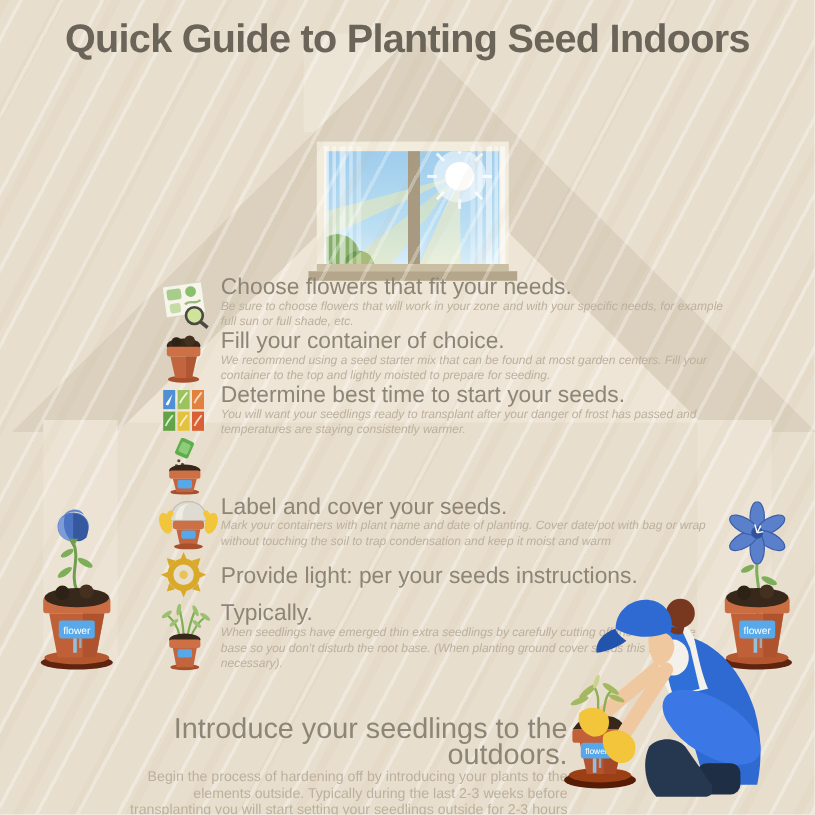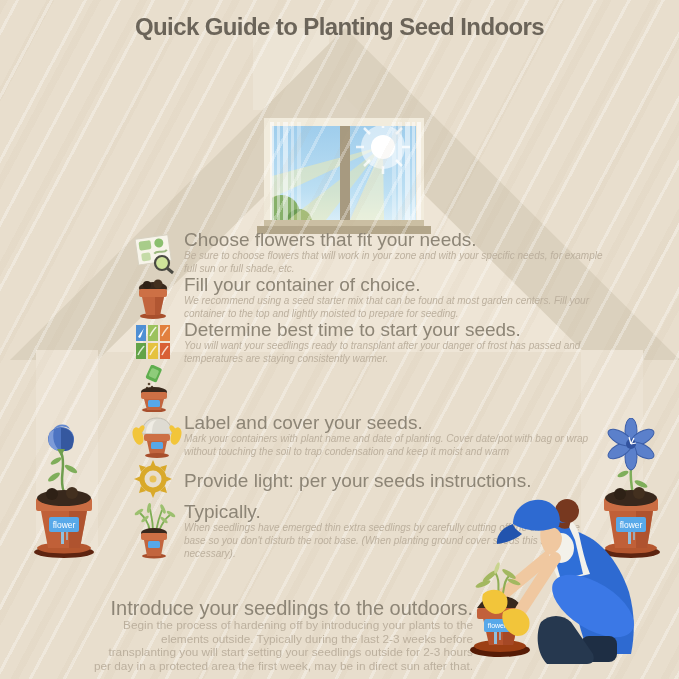--- a/index.html
+++ b/index.html
@@ -4,29 +4,29 @@
 <style>
   html,body{margin:0;padding:0}
   body{font-family:"Liberation Sans",sans-serif}
   .canvas{position:relative;width:679px;height:679px;overflow:hidden;background:var(--background,#e8decd)}
   .stripes{position:absolute;inset:0;z-index:2;pointer-events:none;
     background:
       repeating-linear-gradient(118deg, rgba(255,255,255,0) 0 14px, rgba(255,255,255,.30) 14px 17px, rgba(255,255,255,0) 17px 30px),
       repeating-linear-gradient(118deg, rgba(190,170,140,.07) 0 7px, rgba(190,170,140,0) 7px 41px);}
   .house-svg{position:absolute;left:0;top:0;z-index:1}
   .page-title{position:absolute;top:13px;left:0;width:100%;z-index:3;text-align:center;
-    font-size:24px;font-weight:bold;letter-spacing:-.6px;color:var(--title-text,#6b6459)}
+    font-size:33px;font-weight:bold;letter-spacing:-.6px;color:var(--title-text,#6b6459)}
   .steps{position:absolute;left:132px;top:230px;width:478px;z-index:3}
   .step{display:flex;align-items:center}
   .step-icon{width:52px;flex:0 0 52px;display:flex;justify-content:flex-start}
   .step-text{flex:1}
   .step-title{font-size:19px;line-height:19px;color:var(--step-title-text,#8d8576)}
   .step-desc{font-size:10px;line-height:13px;font-style:italic;color:var(--step-desc-text,#bcb09e);max-width:420px}
   .outro{position:absolute;right:206px;top:597px;width:382px;z-index:3;text-align:right}
-  .outro-title{font-size:20px;line-height:22px;color:var(--step-title-text,#8d8576)}
+  .outro-title{font-size:24px;line-height:22px;color:var(--step-title-text,#8d8576)}
   .outro-desc{font-size:11.8px;line-height:13.6px;color:var(--step-desc-text,#b9ad9c)}
   .plant-left{position:absolute;left:14px;top:420px;z-index:3}
   .plant-right{position:absolute;left:583px;top:418px;z-index:3}
   .gardener{position:absolute;left:443px;top:484px;z-index:4}
   .tag-text{font-family:"Liberation Sans",sans-serif;font-size:8.5px;fill:#fff}
   .tag-text-sm{font-family:"Liberation Sans",sans-serif;font-size:7px;fill:#fff}
 </style>
 </head>
 <body>
 

